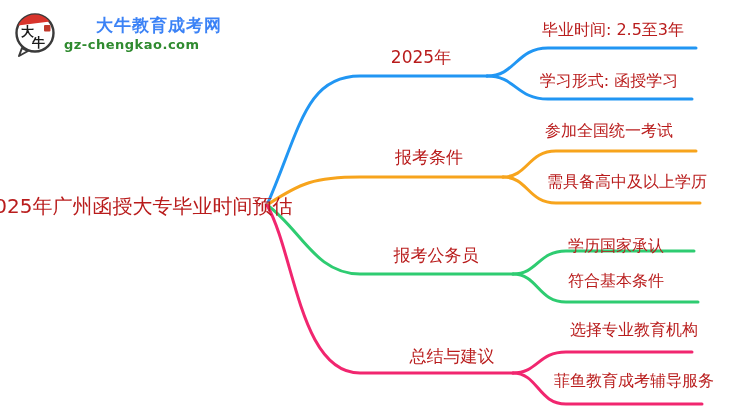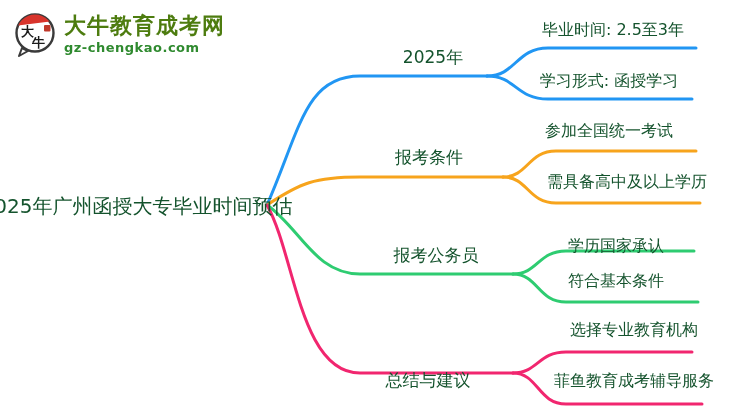--- a/index.html
+++ b/index.html
@@ -9,29 +9,29 @@
     background:#fff;
     font-family:"DejaVu Sans","Liberation Sans",sans-serif;
     overflow:hidden;
   }
   #map-svg{position:absolute;left:0;top:0;}
   .branch-line{fill:none;stroke-width:3;stroke-linecap:round;}
   .label{
     position:absolute;
     transform:translate(-50%,-50%);
     white-space:nowrap;
-    color:#14532d;
+    color:#b91c1c;
   }
   .root-label{font-size:20px;letter-spacing:0;}
   .branch-label{font-size:17px;}
   .child-label{font-size:16px;}
   
   .logo{position:absolute;left:12px;top:9px;display:flex;align-items:center;}
   .logo-text{margin-left:6px;line-height:1;}
-  .logo-name{font-size:22px;font-weight:bold;color:#4d7c0f;letter-spacing:1px;}
+  .logo-name{font-size:17px;font-weight:bold;color:#3b82f6;letter-spacing:1px;margin-left:32px;}
   .logo-url{font-size:13px;font-weight:bold;color:#2f8a2f;margin-top:4px;letter-spacing:.5px;}
 </style>
 </head>
 <body>
 
 <div id="stage">
 
   <svg id="map-svg" width="750" height="410" viewBox="0 0 750 410">
 
     <path class="branch-line" d="M267,205 C300,130 305,76 360,76 L487,76" stroke="#2196F3"></path>
@@ -68,29 +68,29 @@
       <rect x="32" y="16" width="6.5" height="6.5" rx="1" fill="#c0392b"></rect>
     </svg>
     <div class="logo-text">
       <div class="logo-name">大牛教育成考网</div>
       <div class="logo-url">gz-chengkao.com</div>
     </div>
   </div>
 
   <div class="label root-label" style="left:137px;top:206px;">2025年广州函授大专毕业时间预估</div>
 
-  <div class="label branch-label" style="left:421px;top:57px;margin-left:12px;">2025年</div>
+  <div class="label branch-label" style="left:421px;top:57px;">2025年</div>
   <div class="label child-label" style="left:613px;top:30px;">毕业时间: 2.5至3年</div>
   <div class="label branch-label" style="left:429px;top:157px;">报考条件</div>
 
   <div class="label child-label" style="left:609px;top:81px;">学习形式: 函授学习</div>
   <div class="label child-label" style="left:609px;top:131px;">参加全国统一考试</div>
   <div class="label child-label" style="left:627px;top:182px;">需具备高中及以上学历</div>
 
   <div class="label branch-label" style="left:436px;top:255px;">报考公务员</div>
   <div class="label child-label" style="left:616px;top:246px;">学历国家承认</div>
   <div class="label child-label" style="left:616px;top:281px;">符合基本条件</div>
 
-  <div class="label branch-label" style="left:428px;top:356px;margin-top:24px;">总结与建议</div>
+  <div class="label branch-label" style="left:452px;top:356px;">总结与建议</div>
   <div class="label child-label" style="left:634px;top:330px;text-align:center;">选择专业教育机构</div>
   <div class="label child-label" style="left:634px;top:381px;">菲鱼教育成考辅导服务</div>
 
 </div>
 
 </body></html>

